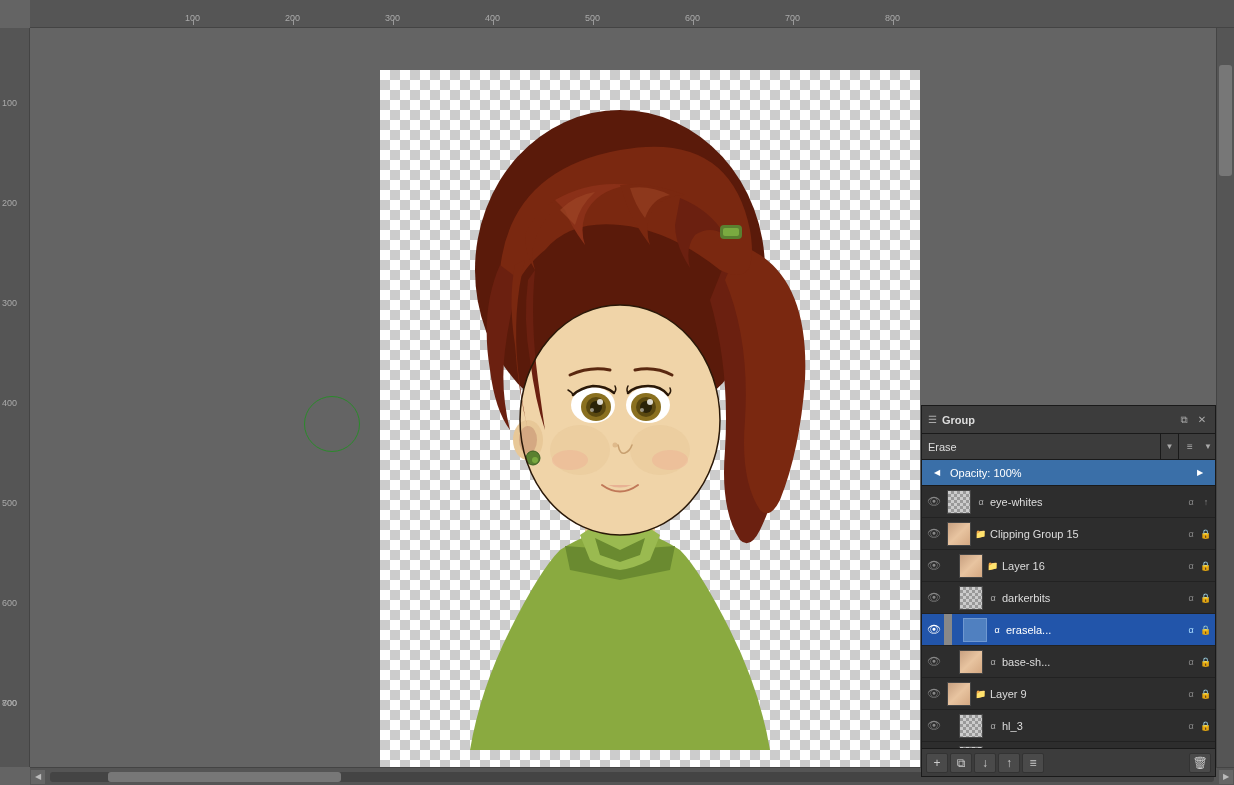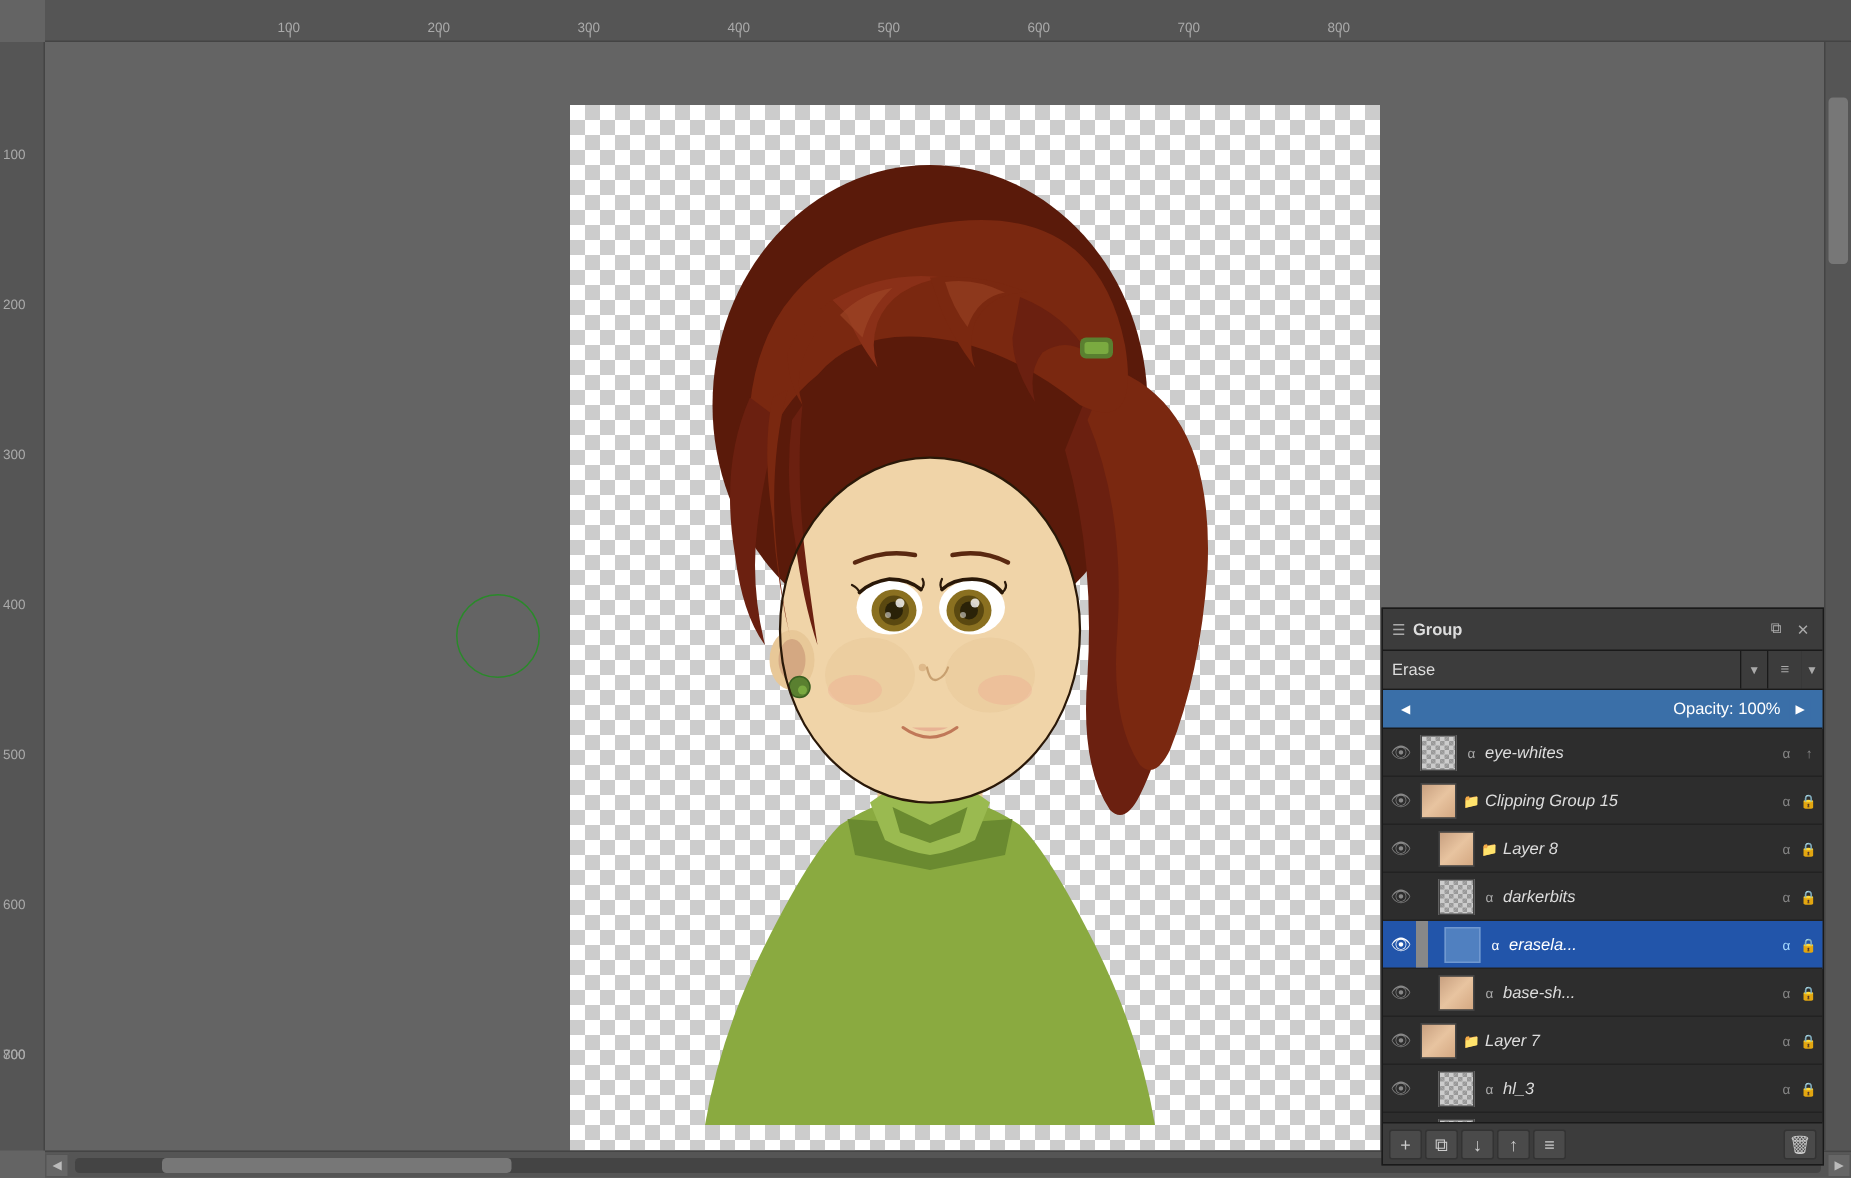--- a/index.html
+++ b/index.html
@@ -260,21 +260,21 @@
       display: flex;
       align-items: center;
       padding: 0 8px;
       gap: 6px;
       border-bottom: 1px solid #1a1a1a;
     }
     .opacity-label {
       font-size: 11px;
       color: #fff;
       flex: 1;
-      text-align: right;
+      text-align: left;
     }
     .opacity-arrow {
       width: 14px;
       height: 14px;
       background: #3a6fa8;
       display: flex;
       align-items: center;
       justify-content: center;
       color: #fff;
       font-size: 8px;
@@ -330,21 +330,20 @@
       font-size: 9px;
       color: #aaa;
     }
     .layer-name {
       flex: 1;
       font-size: 11px;
       color: #ddd;
       overflow: hidden;
       text-overflow: ellipsis;
       white-space: nowrap;
-      font-style: italic;
     }
     .layer-icons-right {
       display: flex;
       align-items: center;
       gap: 1px;
       flex-shrink: 0;
     }
     .layer-icon-small {
       width: 14px;
       height: 14px;
@@ -588,21 +587,21 @@
         <div class="layer-icon-small">α</div>
         <div class="layer-icon-small">🔒</div>
       </div>
     </div>
 
     <div class="layer-row">
       <div class="layer-visibility">👁</div>
       <div style="width:12px; flex-shrink:0;"></div>
       <div class="layer-thumbnail thumb-colored"></div>
       <div class="layer-type-icon">📁</div>
-      <span class="layer-name">Layer 8</span>
+      <span class="layer-name">Layer 16</span>
       <div class="layer-icons-right">
         <div class="layer-icon-small">α</div>
         <div class="layer-icon-small">🔒</div>
       </div>
     </div>
 
     <div class="layer-row">
       <div class="layer-visibility">👁</div>
       <div style="width:12px; flex-shrink:0;"></div>
       <div class="layer-thumbnail thumb-checker"></div>
@@ -636,21 +635,21 @@
       <div class="layer-icons-right">
         <div class="layer-icon-small">α</div>
         <div class="layer-icon-small">🔒</div>
       </div>
     </div>
 
     <div class="layer-row">
       <div class="layer-visibility">👁</div>
       <div class="layer-thumbnail thumb-colored"></div>
       <div class="layer-type-icon">📁</div>
-      <span class="layer-name">Layer 7</span>
+      <span class="layer-name">Layer 9</span>
       <div class="layer-icons-right">
         <div class="layer-icon-small">α</div>
         <div class="layer-icon-small">🔒</div>
       </div>
     </div>
 
     <div class="layer-row">
       <div class="layer-visibility">👁</div>
       <div style="width:12px; flex-shrink:0;"></div>
       <div class="layer-thumbnail thumb-checker"></div>

